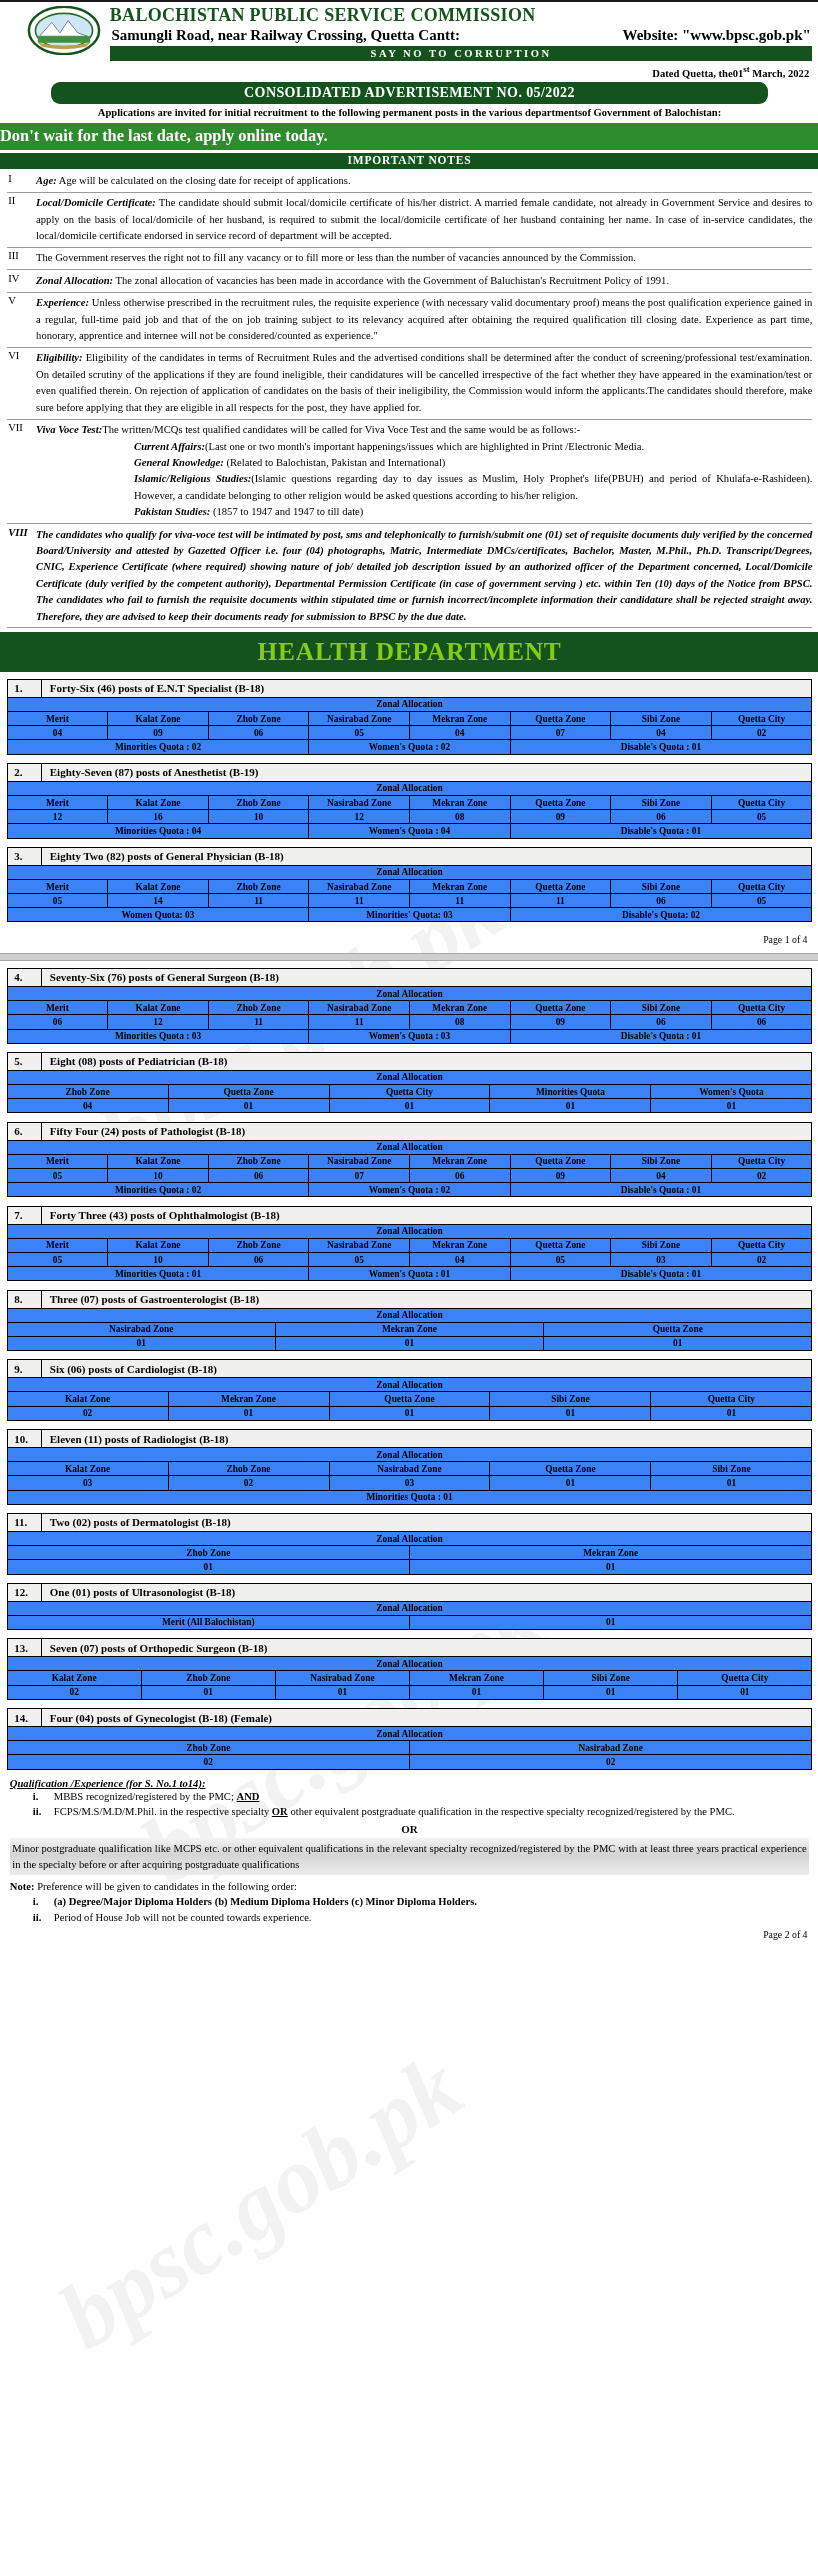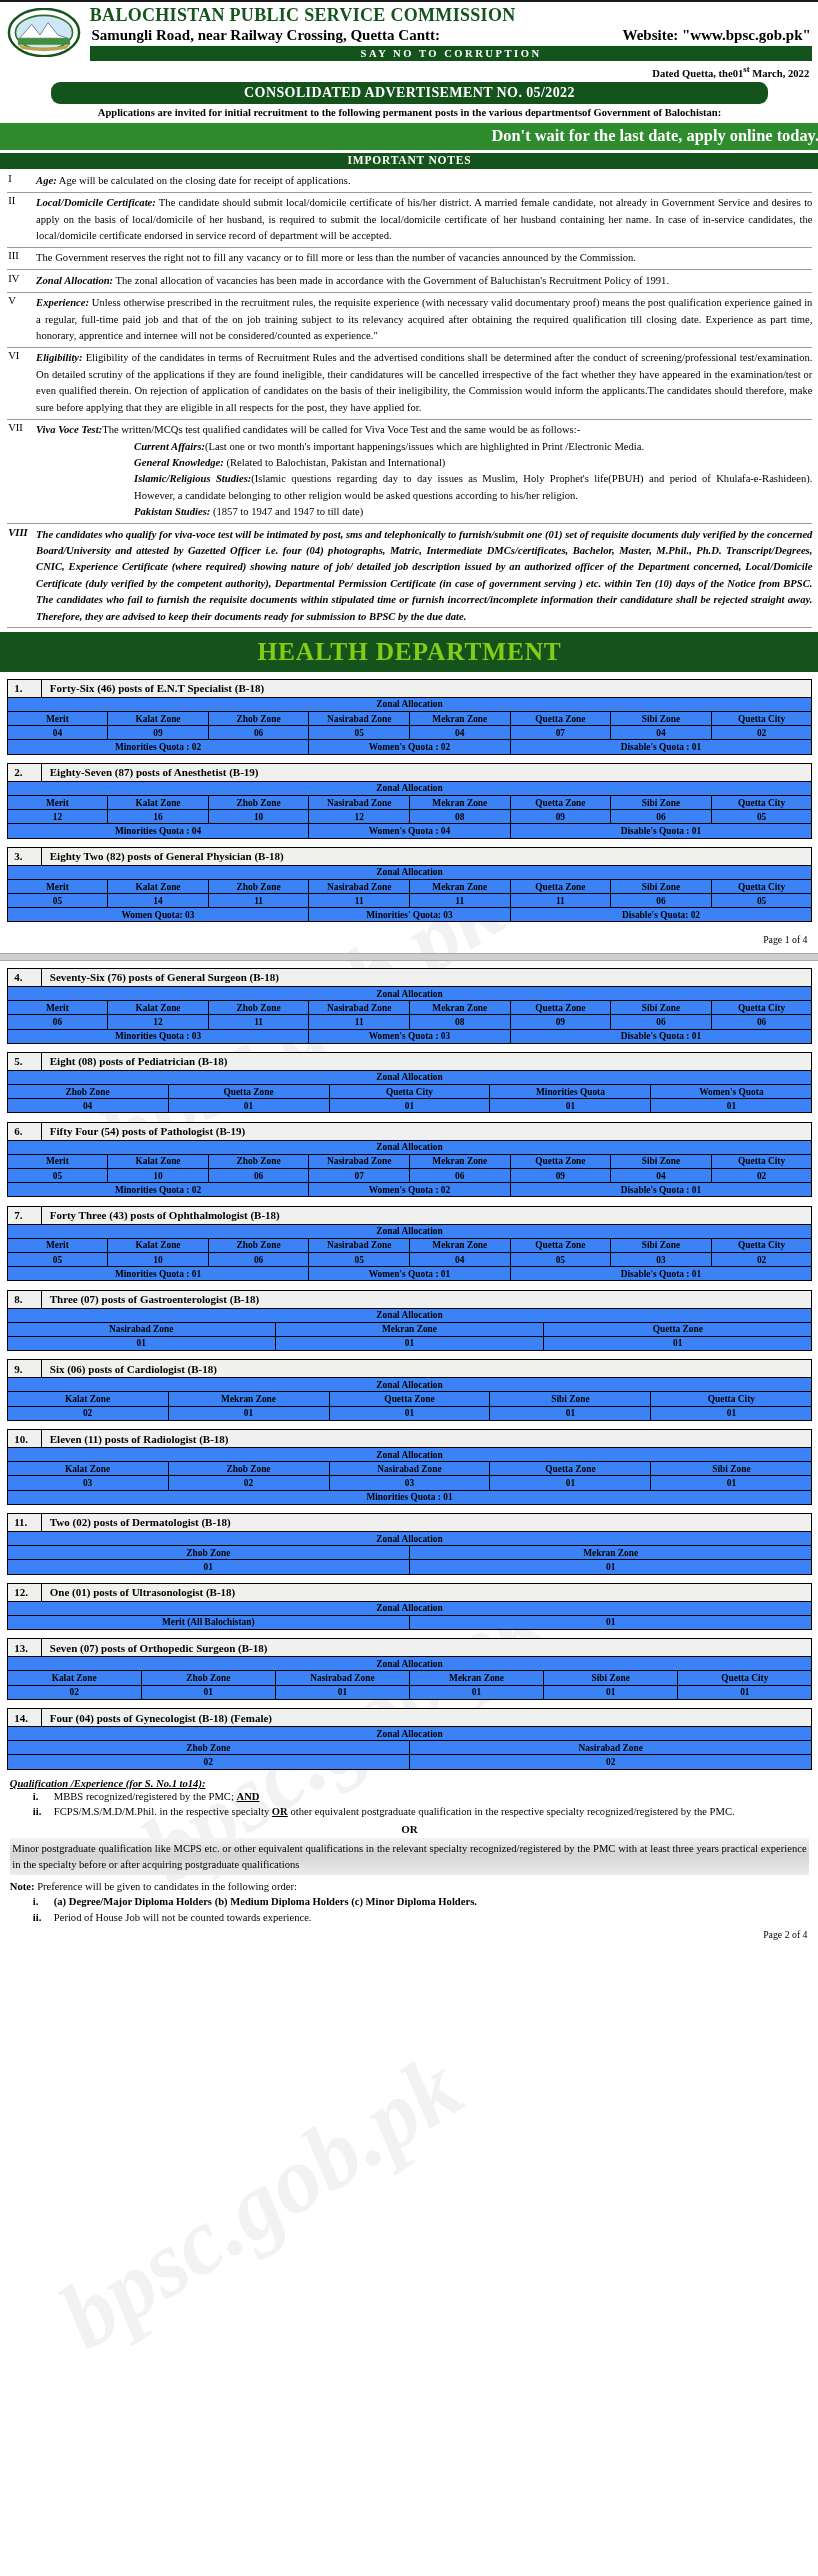--- a/index.html
+++ b/index.html
@@ -12,30 +12,30 @@
   .content { position: relative; z-index: 1; }
   .watermark {
     position: absolute; z-index: 0; font-size: 94px; font-weight: bold; font-style: italic;
     color: rgba(110,110,110,0.09); transform: rotate(-33deg); white-space: nowrap; pointer-events: none;
   }
   .wm1 { top: 966px; left: 74px; }
   .wm2 { top: 1679px; left: 115px; }
   .wm3 { top: 2145px; left: 33px; }
 
   
-  .header-top { display: flex; align-items: flex-end; padding: 4.1px 6.6px 0 6.6px; }
+  .header-top { display: flex; align-items: flex-start; padding: 4.1px 6.6px 0 6.6px; margin-left: 20px; }
   .logo-box { width: 75px; flex: none; }
   .header-right { flex: 1; padding-left: 8.2px; }
   .org-title { font-size: 18px; font-weight: bold; color: #14541c; letter-spacing: 0.3px; line-height: 1.05; }
   .addr-row { display: flex; justify-content: space-between; font-size: 15px; font-weight: bold; padding: 1.6px 1.6px 2.5px 1.6px; }
   .corruption-bar { background: #14541c; color: #fff; text-align: center; font-weight: bold; font-size: 10.6px; letter-spacing: 2.5px; padding: 1.6px 0 2.5px; }
   .dated-line { text-align: right; font-weight: bold; font-size: 10.6px; padding: 3.3px 9.8px 1.6px; }
   .adv-bar { background: #14541c; color: #fff; text-align: center; font-weight: bold; font-size: 14px; margin: 1.6px 51px; padding: 2.5px 0 3.3px; letter-spacing: 0.4px; border-radius: 9px; }
   .intro-text { text-align: center; font-weight: bold; font-size: 10.6px; margin: 2.5px auto; width: 655px; line-height: 1.3; }
-  .apply-banner { background: #2e8b2e; color: #fff; text-align: right; font-weight: bold; font-size: 16.4px; padding: 3.3px 0 4.1px; margin-top: 1.6px; }
+  .apply-banner { background: #2e8b2e; color: #fff; text-align: left; font-weight: bold; font-size: 16.4px; padding: 3.3px 0 4.1px; margin-top: 1.6px; }
   .notes-title-bar { background: #14541c; color: #fff; text-align: center; font-weight: bold; font-size: 11.5px; letter-spacing: 0.8px; padding: 1.6px 0 2.5px; margin-top: 2.5px; }
 
   
   .notes { padding: 1.6px 6.6px 0; }
   .note { display: flex; border-bottom: 0.8px solid #9a9a9a; padding: 2.5px 0; }
   .note-num { width: 29.5px; flex: none; font-size: 10.6px; padding-left: 1.6px; }
   .note-body { flex: 1; font-size: 10.6px; text-align: justify; line-height: 1.55; }
   .lead { font-weight: bold; font-style: italic; }
   .note-sub { display: flex; margin-left: 98px; }
   .bold-italic, .bold-italic .note-body { font-weight: bold; font-style: italic; }
@@ -355,21 +355,21 @@
                 <td class="zone-val">01</td>
                 <td class="zone-val">01</td>
                 <td class="zone-val">01</td>
               </tr>
             </tbody>
           </table>
         </div>
         <div class="post">
           <div class="post-head">
             <div class="pnum">6.</div>
-            <div class="ptitle">Fifty Four (54) posts of Pathologist (B-19)</div>
+            <div class="ptitle">Fifty Four (24) posts of Pathologist (B-18)</div>
           </div>
           <table class="post-table">
             <tbody>
               <tr>
                 <td class="zonal" colspan="8">Zonal Allocation</td>
               </tr>
               <tr>
                 <td class="zone-head">Merit</td>
                 <td class="zone-head">Kalat Zone</td>
                 <td class="zone-head">Zhob Zone</td>

